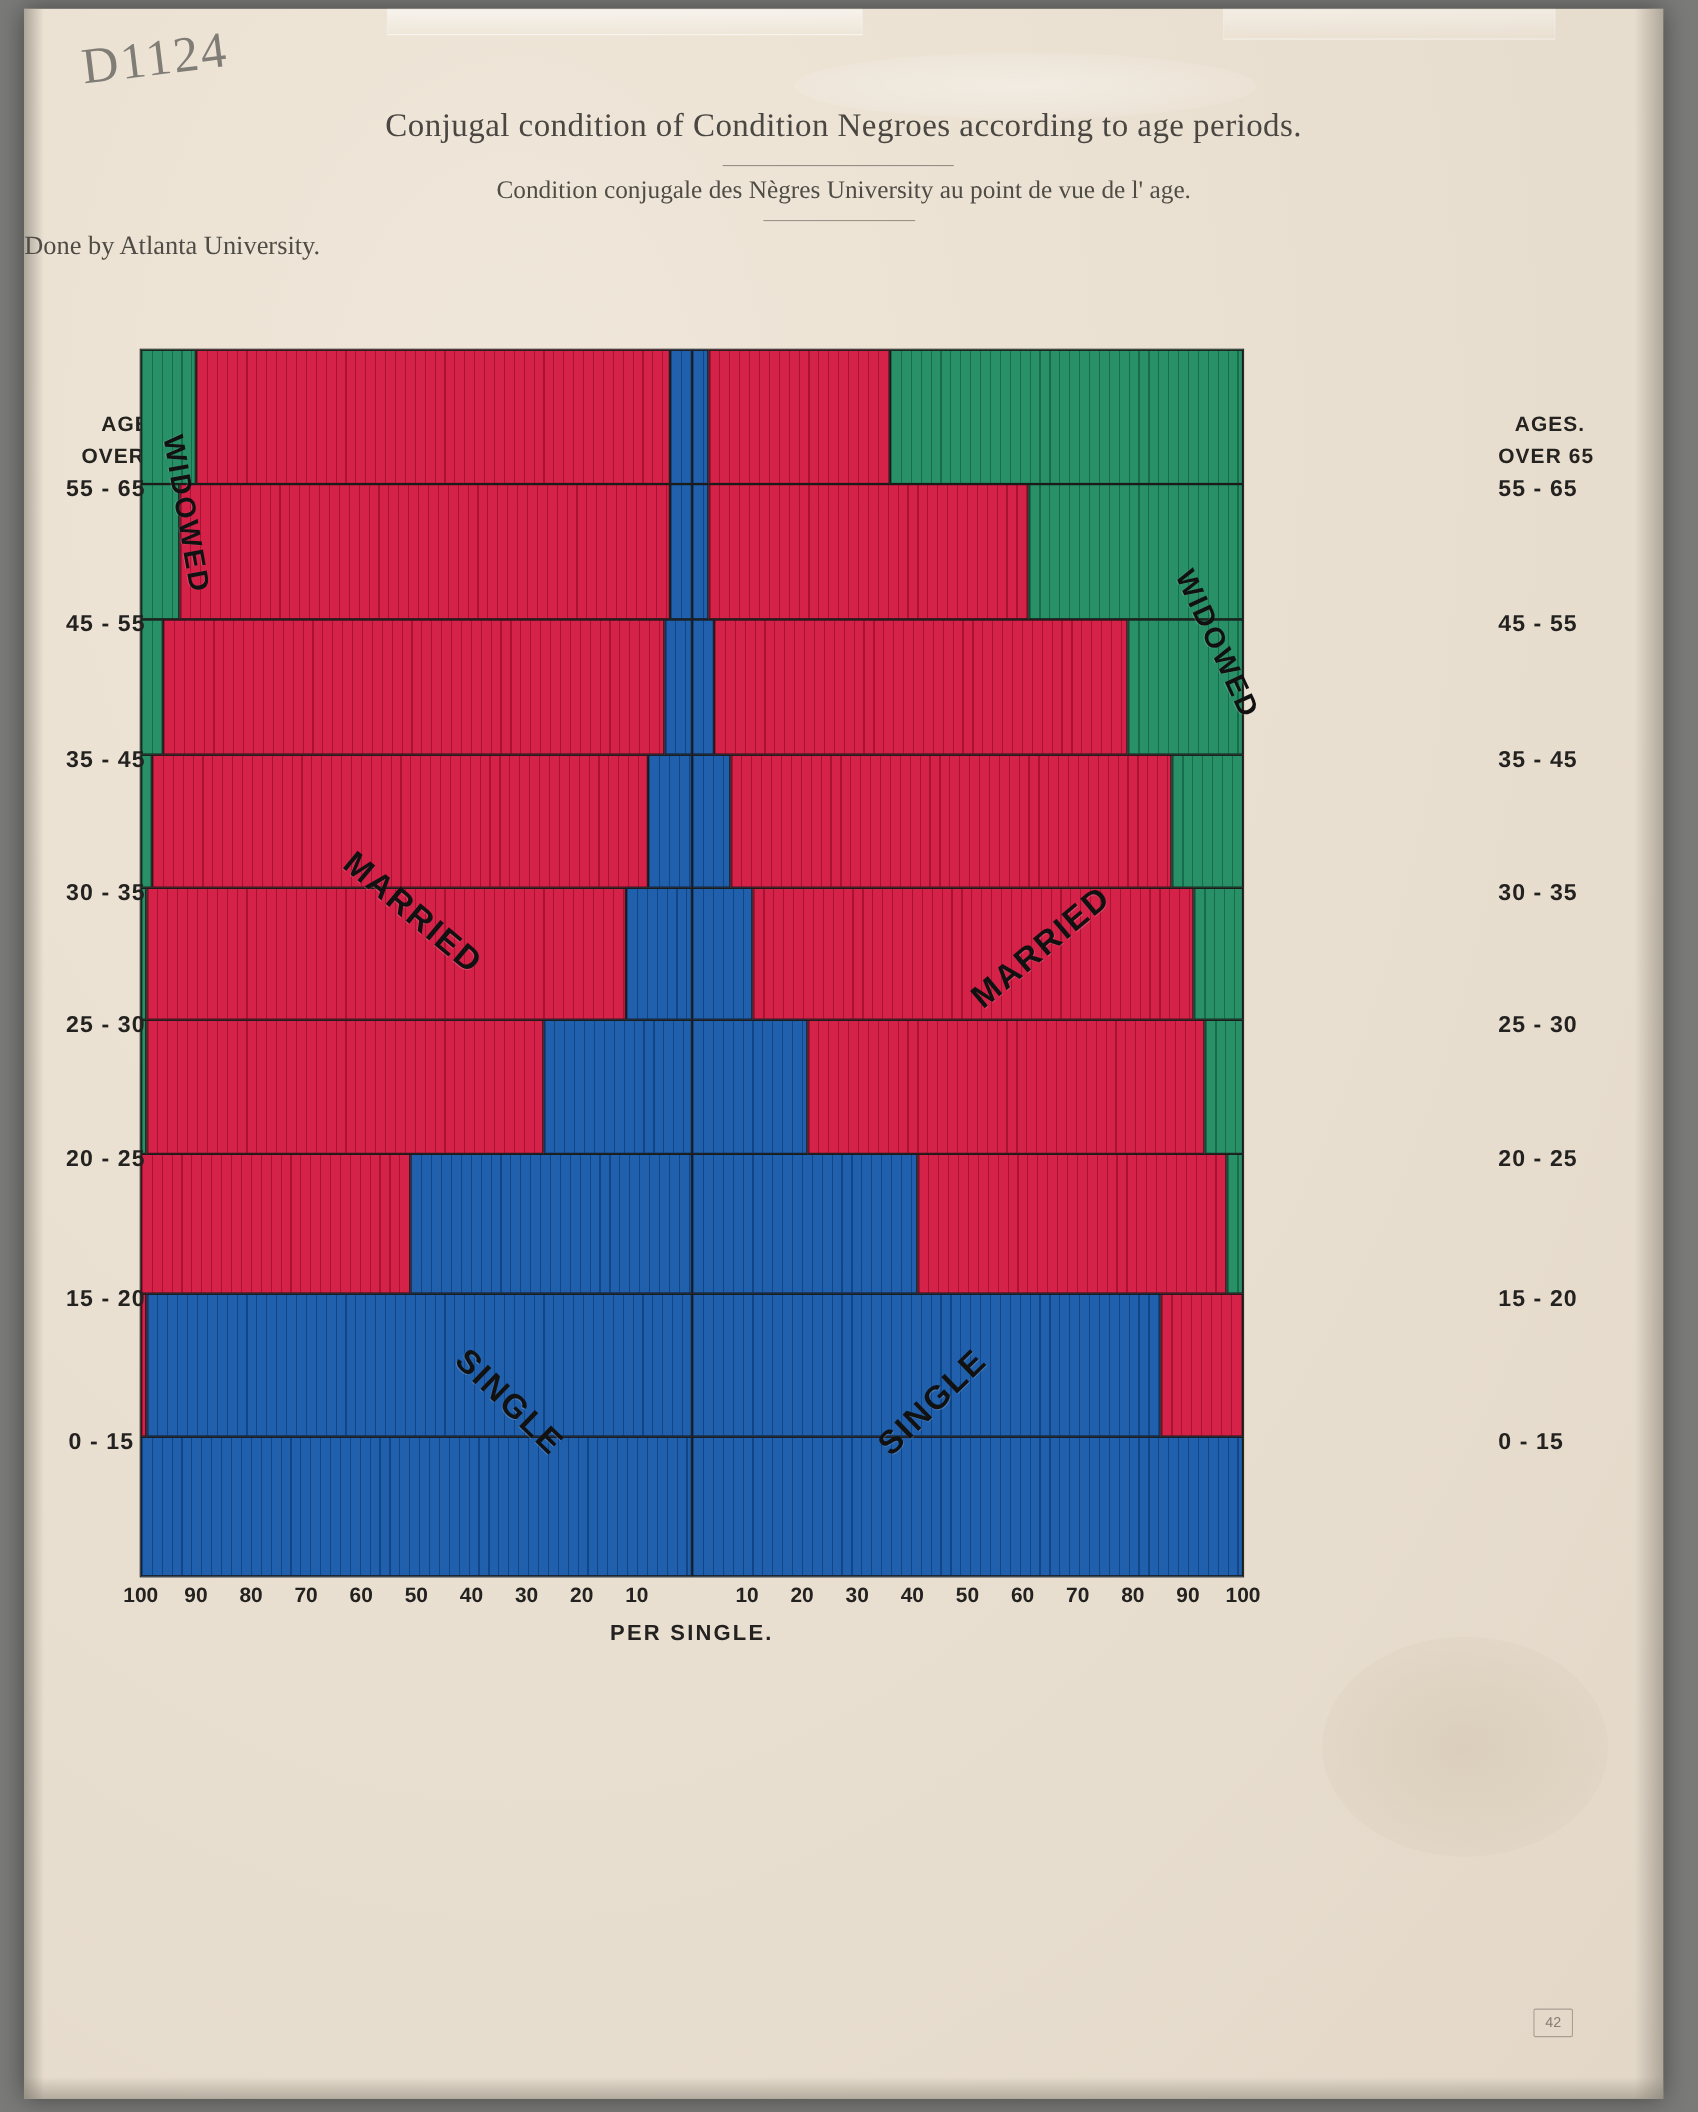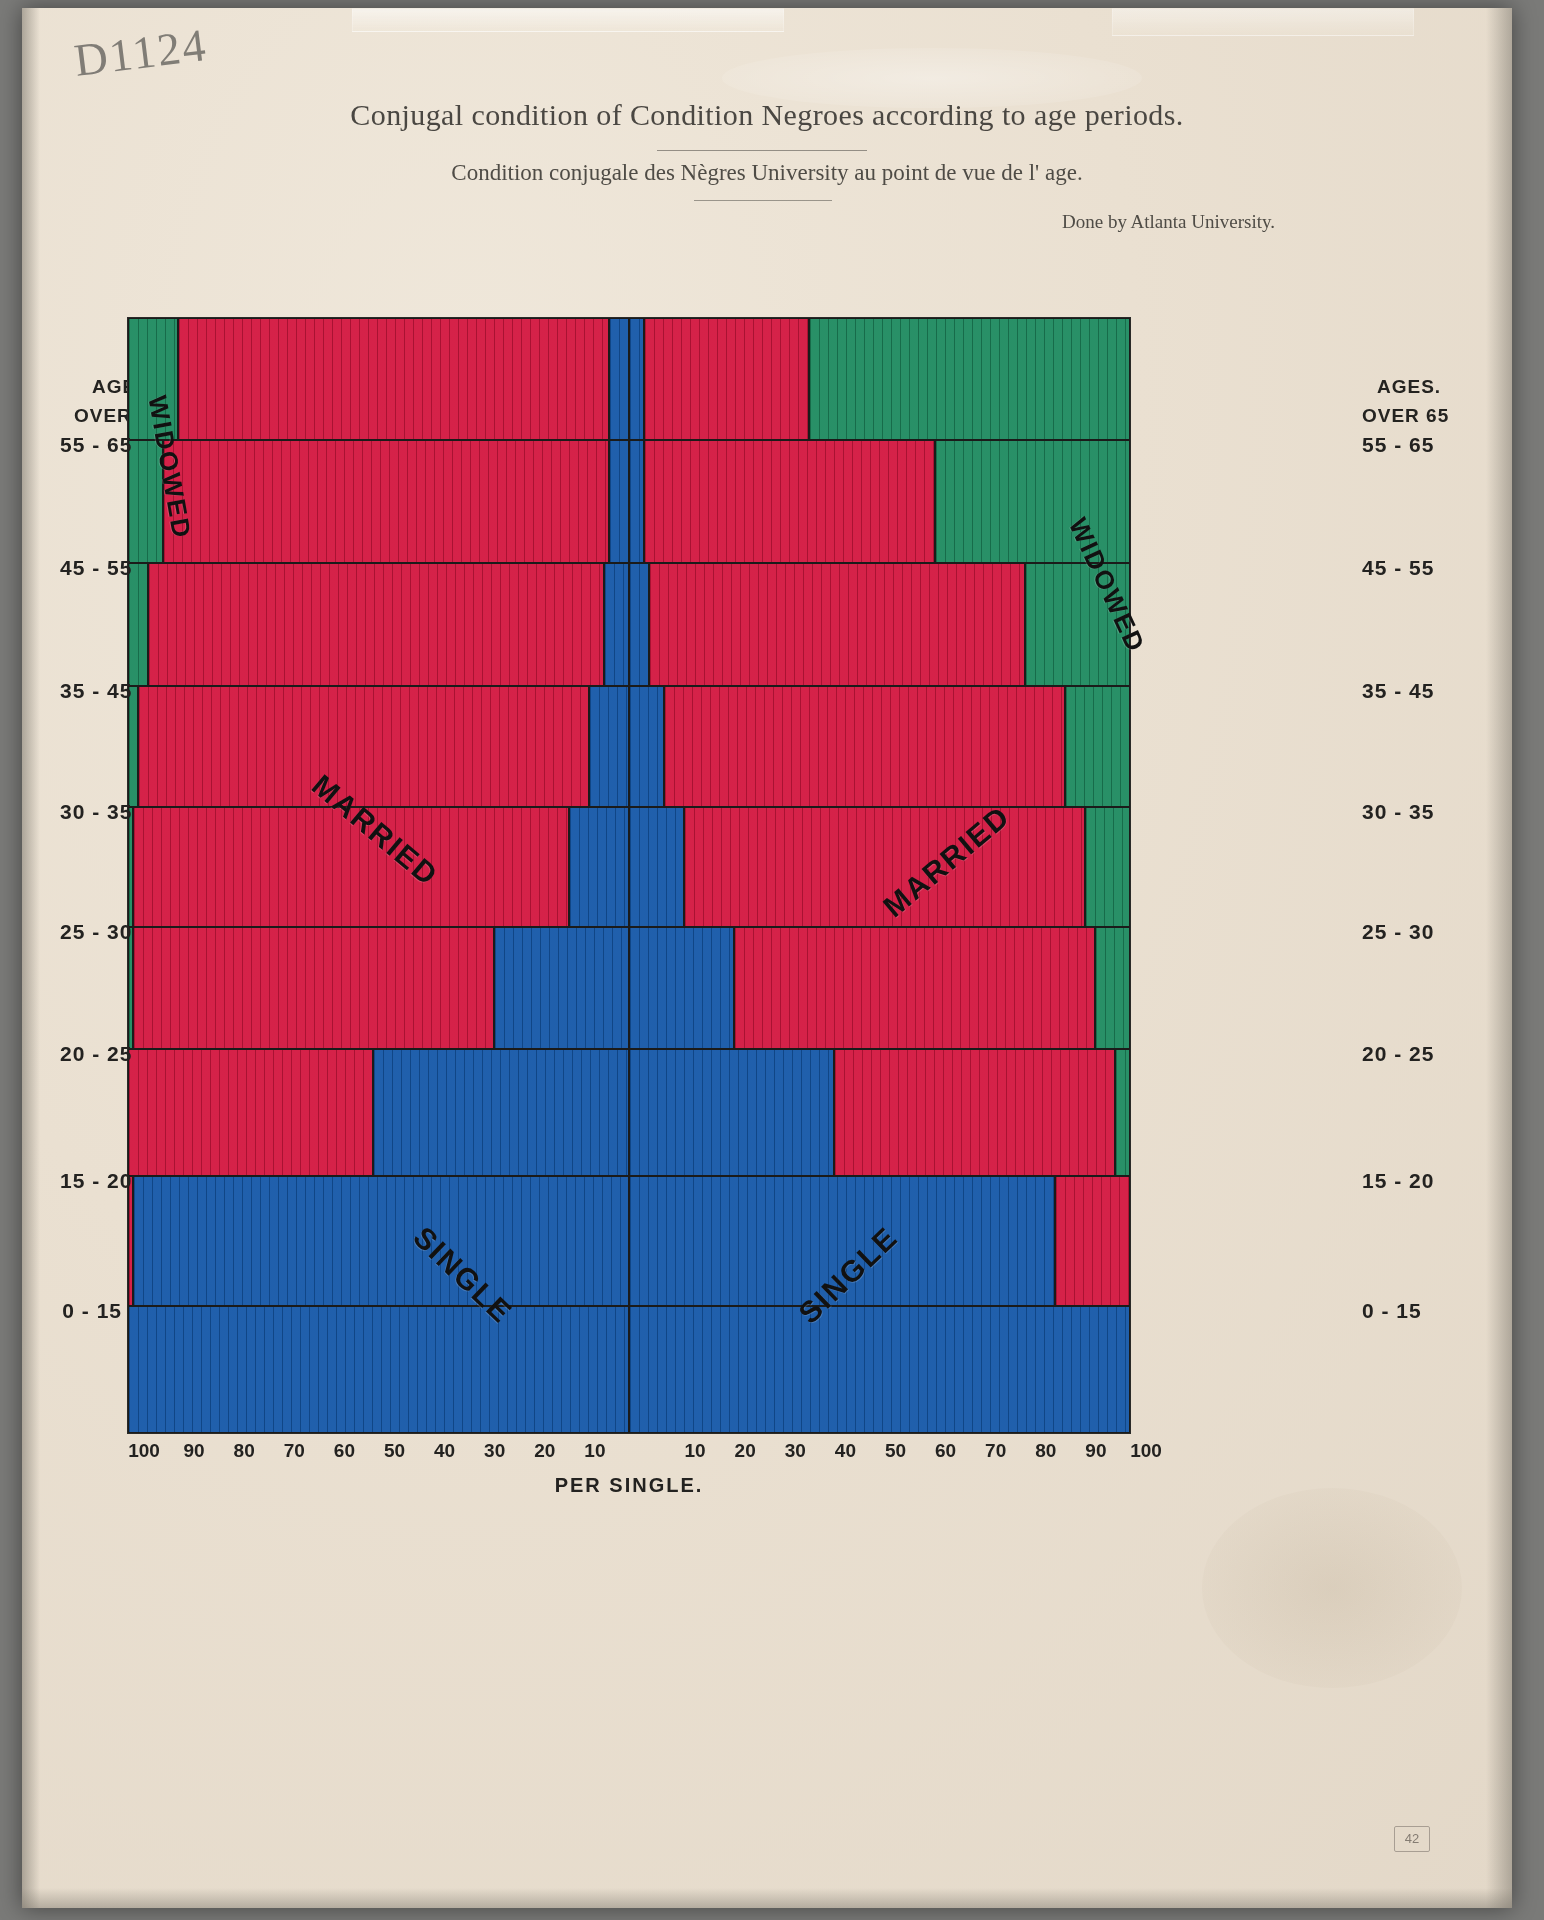--- a/index.html
+++ b/index.html
@@ -88,22 +88,22 @@
     font-size: 23px;
     color: #4f4c46;
   }
   #rule2 {
     position: absolute; left: 672px; top: 192px; width: 138px; height: 1px;
     background: #6d6a63; opacity: .65;
   }
   #credit {
     position: absolute;
     left: 0; top: 203px; width: 1253px;
-    text-align: right;
-    font-size: 19px;
+    text-align: left;
+    font-size: 24px;
     color: #4f4c46;
   }
 
   
   
   #plot {
     position: absolute;
     left: 106px;  
     top: 310px;
     width: 1002px;
@@ -165,21 +165,21 @@
     letter-spacing: 1px;
     color: #232220;
     white-space: nowrap;
   }
   .agelabel.left  { right: 1390px; text-align: right; }
   .agelabel.right { left: 1340px; }
 
   
   #axis {
     position: absolute;
-    left: 122px; top: 1432px; width: 1002px; height: 30px;
+    left: 106px; top: 1432px; width: 1002px; height: 30px;
   }
   .tick {
     position: absolute;
     font-family: "Liberation Sans", sans-serif;
     font-weight: bold;
     font-size: 19px;
     color: #232220;
     transform: translateX(-50%);
     white-space: nowrap;
   }

